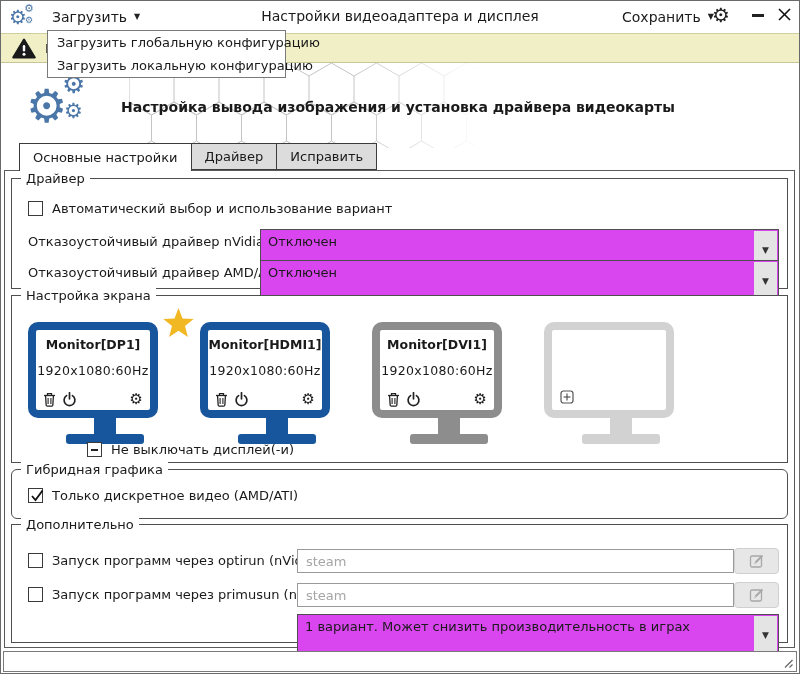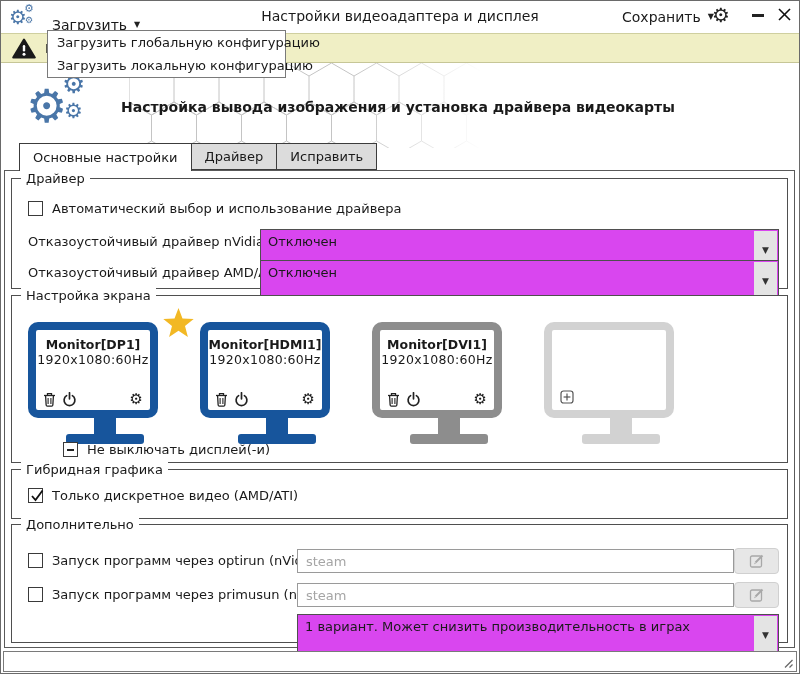--- a/index.html
+++ b/index.html
@@ -10,21 +10,21 @@
     position:relative; overflow:hidden;
   }
   .window-border { position:absolute; inset:0; border:1px solid #6a6a6a; pointer-events:none; z-index:50; }
 
   
   .titlebar { position:absolute; left:0; top:0; width:800px; height:33px; background:#fff; }
   .logo-sm { position:absolute; left:9px; top:3px; width:32px; height:27px; color:var(--logo-blue); }
   .logo-sm .g1 { position:absolute; left:0; top:4px; font-size:20px; line-height:20px; }
   .logo-sm .g2 { position:absolute; left:15px; top:0; font-size:11px; line-height:11px; }
   .logo-sm .g3 { position:absolute; left:16px; top:13px; font-size:9px; line-height:9px; }
-  .menu-btn { position:absolute; left:52px; top:6px; height:21px; display:flex; align-items:center; gap:7px; font-size:14px; cursor:default;margin-top:8px; }
+  .menu-btn { position:absolute; left:52px; top:6px; height:21px; display:flex; align-items:center; gap:7px; font-size:14px; cursor:default; }
   .caret { font-size:8px; color:#222; line-height:8px; }
   .tb-title { position:absolute; left:0; right:0; top:8px; text-align:center; font-size:14px; }
   .save-btn { position:absolute; left:622px; top:6px; height:21px; display:flex; align-items:center; gap:7px; font-size:14px; }
   .tb-gear { position:absolute; left:712px; top:3px; font-size:20px; color:#222; }
   .tb-min { position:absolute; left:752px; top:14px; width:12px; height:3px; background:#222; }
   .tb-close { position:absolute; left:778px; top:8px; width:13px; height:13px; }
 
   
   .warnbar { position:absolute; left:1px; top:33px; width:798px; height:30px; background:var(--warning-bg);
     border-top:1px solid #cfcf9f; border-bottom:1px solid #c6c697; display:flex; align-items:center; }
@@ -53,21 +53,21 @@
   .tab.active { background:#fff; height:28px; border-bottom:none; }
 
   
   .pane { position:absolute; left:4px; top:170px; width:791px; height:478px; border:1px solid #5a5a5a; background:#fff; }
 
   .group { position:absolute; left:6px; right:6px; border:1px solid #4f4f4f; background:#fff; }
   .legend { position:absolute; top:-8px; left:9px; background:#fff; padding:0 5px; font-size:13px; }
 
   .g-driver { top:7px;  height:111px; }
   .g-screen { top:124px; height:168px; }
-  .g-hybrid { top:298px; height:50px;  }
+  .g-hybrid { top:298px; height:50px;border-radius:6px;  }
   .g-extra  { top:353px; height:119px; }
 
   
   .chk-row { position:absolute; display:flex; align-items:center; gap:9px; }
   .chk { width:15px; height:15px; border:1.5px solid #3a3a3a; background:#fff; position:relative; flex:none; }
   .chk .dash { position:absolute; left:3px; top:6px; width:7px; height:2px; background:#222; }
   .chk svg { position:absolute; left:0; top:-1px; overflow:visible; }
   .lbl { font-size:13px; }
 
   
@@ -85,29 +85,29 @@
   .drv-cb2 { left:248px; right:8px; top:81px; }
 
   
   .mon-row { position:absolute; left:16px; top:26px; display:flex; gap:18px; }
   .monitor { position:relative; width:154px; }
   .mon-screen { position:relative; width:130px; height:96px; border:8px solid var(--mc); border-radius:10px; background:#fff; }
   .m-active   { --mc: var(--monitor-active); }
   .m-disabled { --mc: var(--monitor-disabled); }
   .m-empty    { --mc: var(--monitor-empty); }
   .mon-name { text-align:center; font-weight:bold; font-size:12.5px; margin-top:7px; white-space:nowrap; }
-  .mon-res  { text-align:center; font-size:12.5px; margin-top:0; letter-spacing:.3px; white-space:nowrap; }
+  .mon-res  { text-align:center; font-size:12.5px; margin-top:11px; letter-spacing:.3px; white-space:nowrap; }
   .mon-icons { position:absolute; left:7px; right:7px; bottom:3px; display:flex; align-items:center; gap:6px; }
   .mon-icons .sp { flex:1; }
   .mon-gear { font-size:15px; line-height:15px; color:#1a1a1a; }
   .mon-neck { width:22px; height:16px; background:var(--mc); margin:0 auto; }
   .mon-base { width:78px; height:10px; background:var(--mc); border-radius:3px; margin:0 auto; }
   .star { position:absolute; top:-16px; right:-13px; width:34px; height:34px; z-index:2; }
   .add-ic { position:absolute; left:8px; bottom:6px; }
-  .g-screen .chk-keep { left:8px; top:146px;padding-left:43px; }
+  .g-screen .chk-keep { left:32px; top:146px;padding-left:43px; }
 
   
   .g-hybrid .chk-row { left:16px; top:18px; }
 
   
   .g-extra .r1 { left:16px; top:28px; }
   .g-extra .r2 { left:16px; top:62px; }
   .ext-lbl3 { position:absolute; left:16px; top:94px; }
   .txt-in { position:absolute; left:285px; width:437px; height:24px; border:1px solid #9a9a9a; background:#fff;
     font-family:"DejaVu Sans",sans-serif; font-size:13px; padding-left:8px; color:#333; outline:none; }
@@ -195,21 +195,21 @@
   <div class="tab">Драйвер</div>
   <div class="tab">Исправить</div>
 </div>
 
 <div class="pane">
 
   <div class="group g-driver">
     <span class="legend">Драйвер</span>
     <div class="chk-row">
       <span class="chk"></span>
-      <span class="lbl">Автоматический выбор и использование драйвера</span>
+      <span class="lbl">Автоматический выбор и использование вариант</span>
     </div>
     <span class="lbl drv-lbl1">Отказоустойчивый драйвер nVidia:</span>
     <div class="combo drv-cb1">
       <span class="val">Отключен</span>
       <span class="arrow">
           <span>▼</span>
         </span>
     </div>
     <span class="lbl drv-lbl2">Отказоустойчивый драйвер AMD/ATI:</span>
     <div class="combo drv-cb2">

